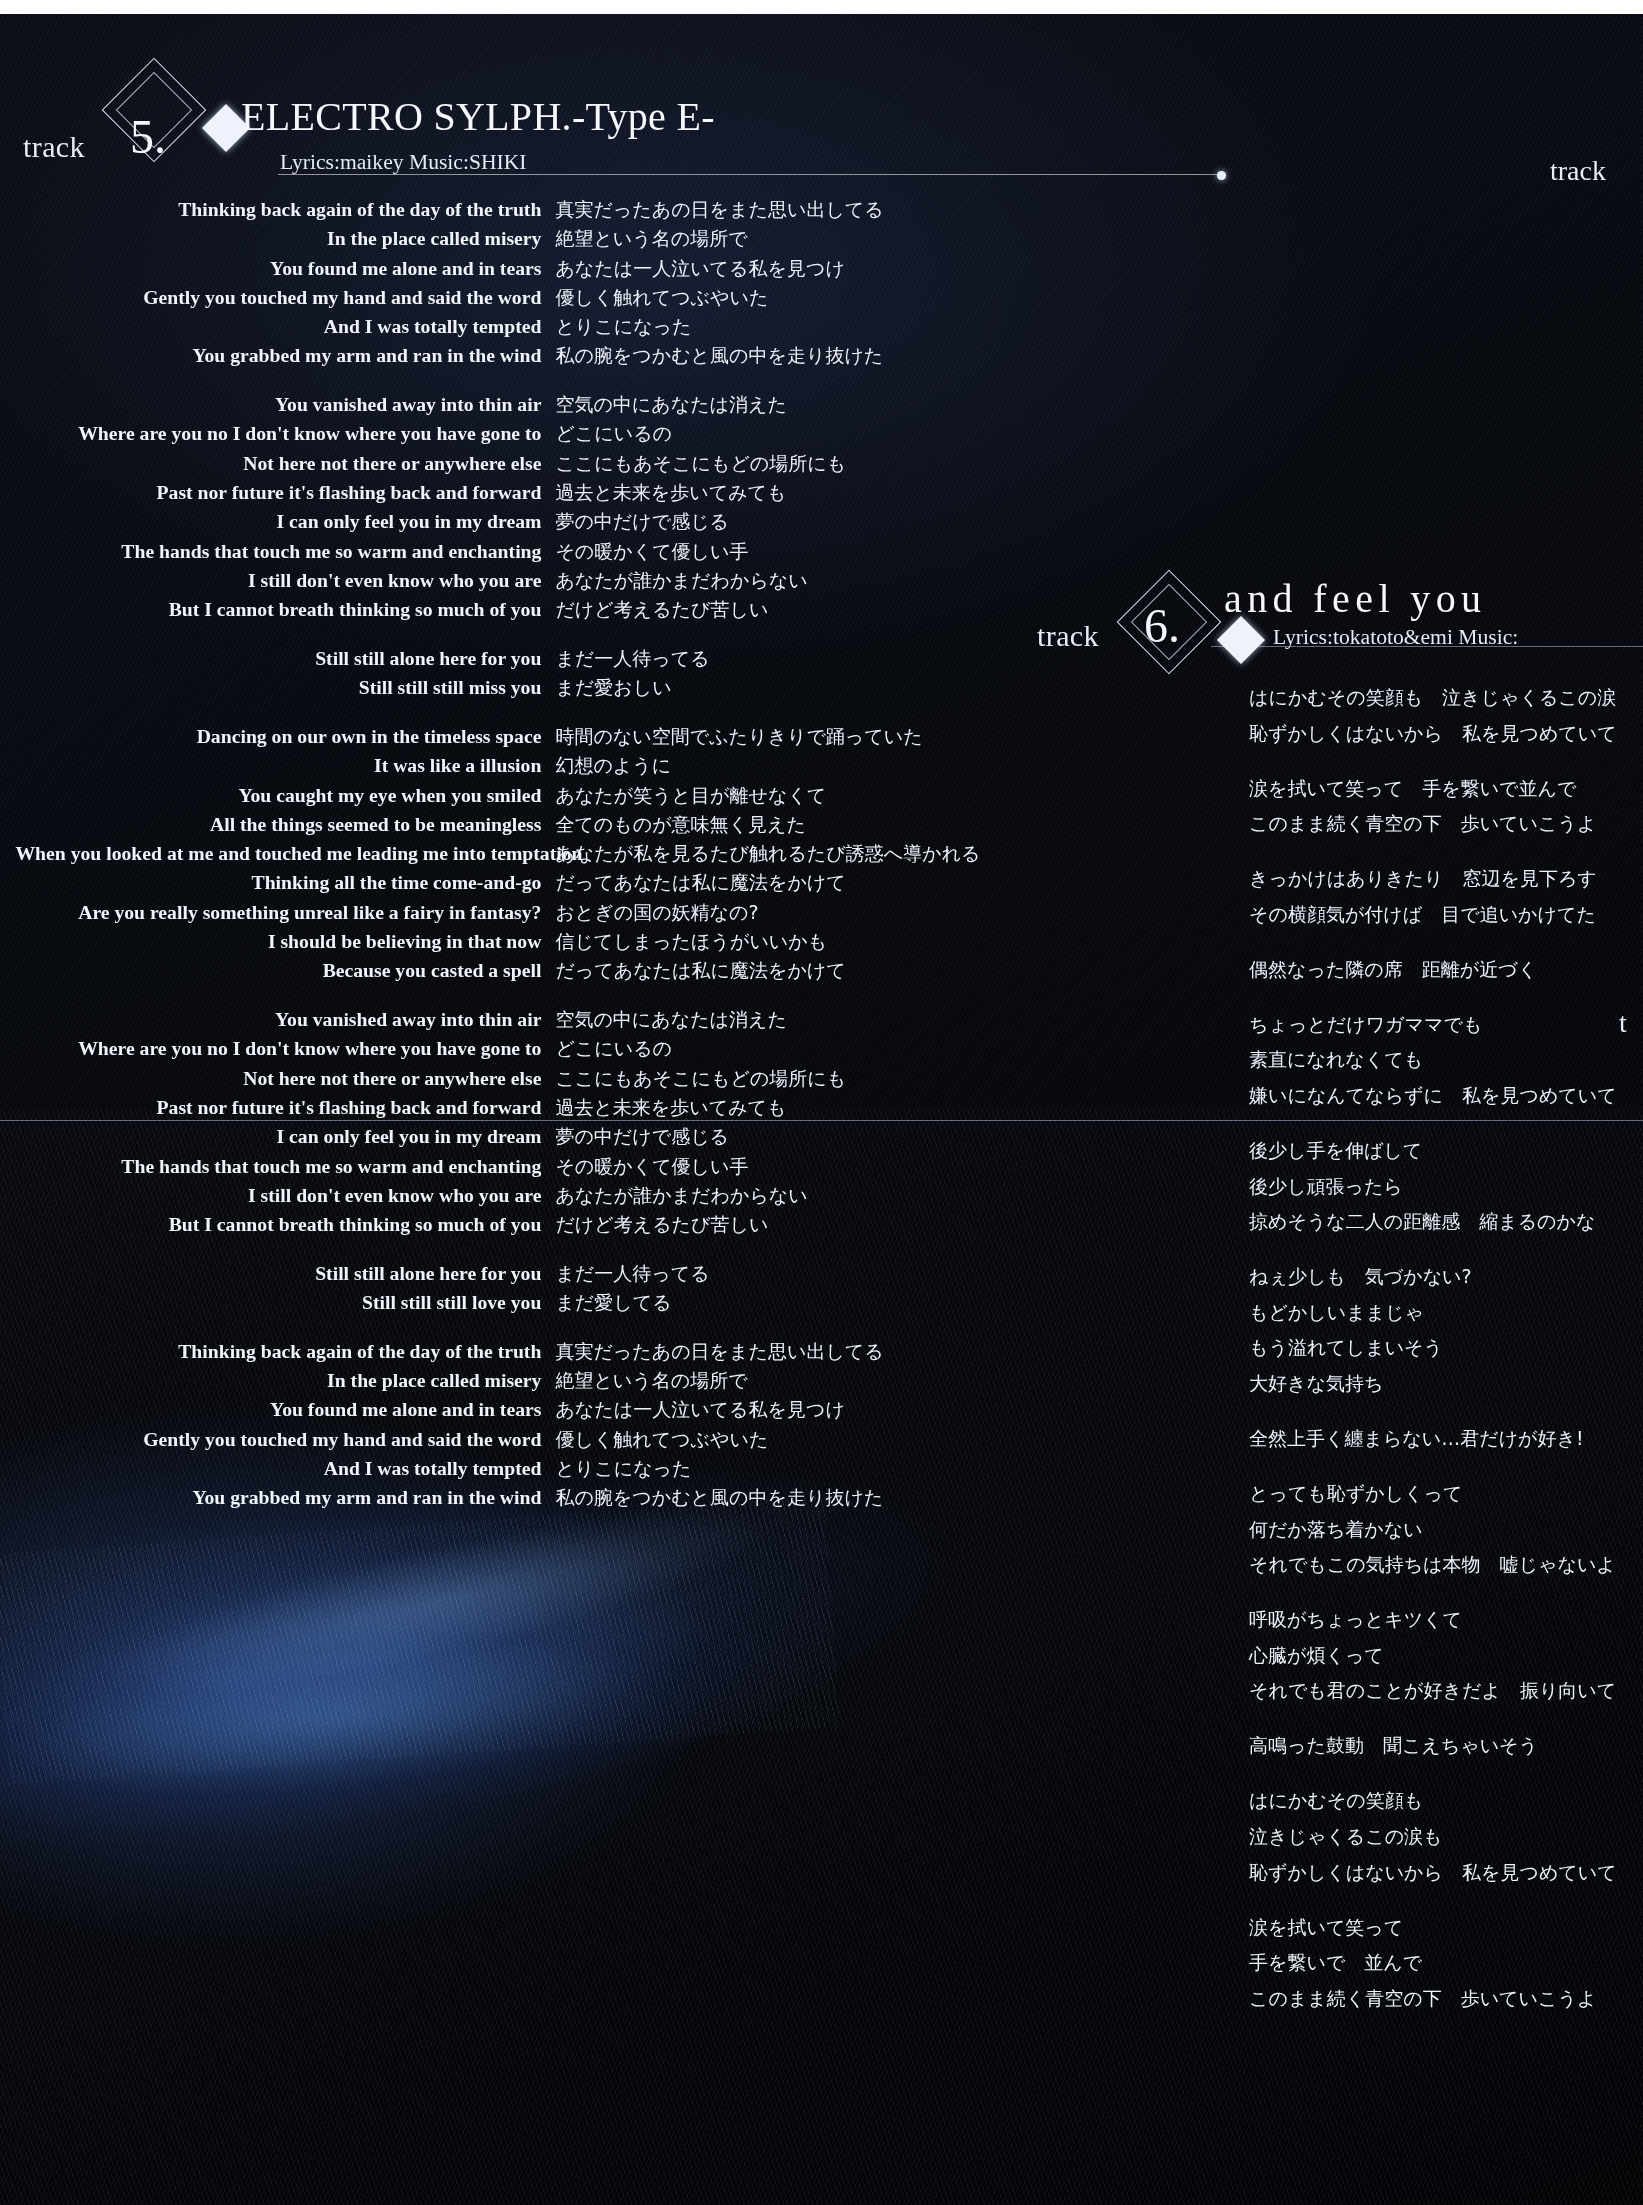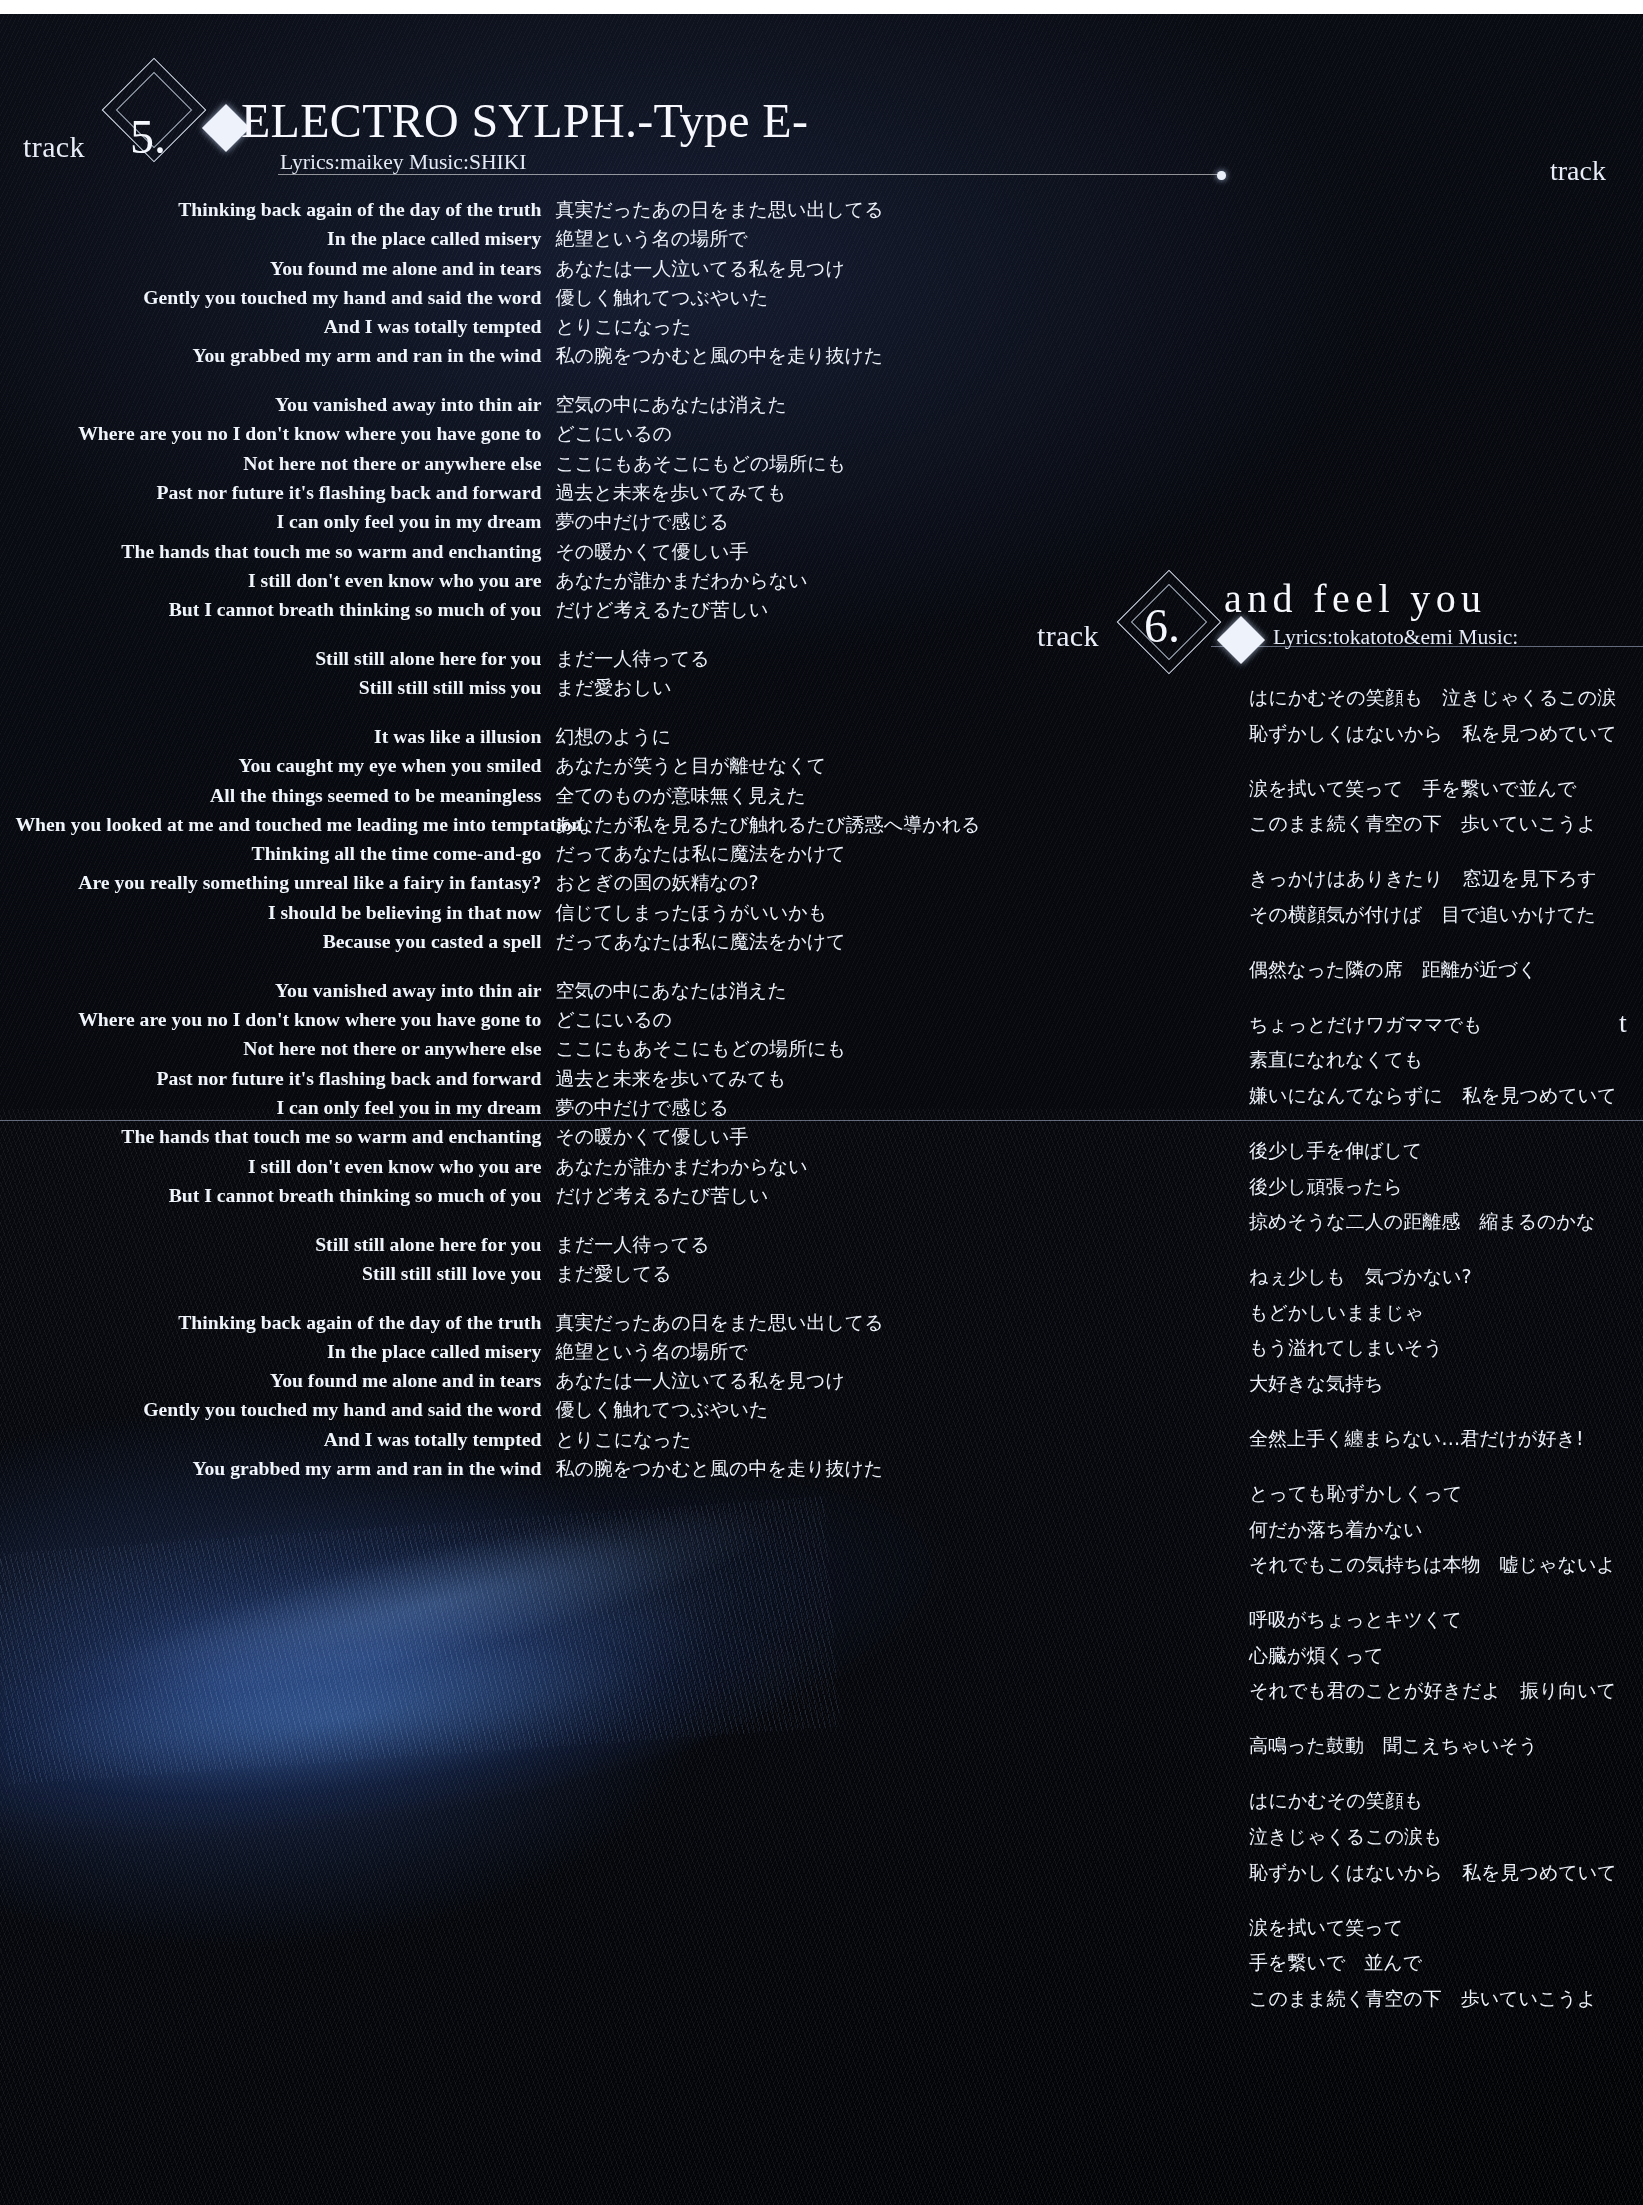--- a/index.html
+++ b/index.html
@@ -115,21 +115,21 @@
     box-shadow: 0 0 7.7px rgba(210,226,255,0.7);
   }
   .track-num {
     position: absolute;
     font-size: 48px;
     font-family: "Liberation Serif", serif;
     color: #f4f7fd;
   }
   .song-title {
     position: absolute;
-    font-size: 48px;
+    font-size: 40px;
     letter-spacing: 0.3px;
     color: #f6f8fd;
     white-space: nowrap;
   }
   .song-title.t6 {
     font-size: 40px;
     letter-spacing: 5.4px;
   }
   .credits {
     position: absolute;
@@ -286,20 +286,24 @@
             <div class="en">Still still alone here for you</div>
             <div class="jp">まだ一人待ってる</div>
           </div>
           <div class="lyr-row">
             <div class="en">Still still still miss you</div>
             <div class="jp">まだ愛おしい</div>
           </div>
         </div>
         <div class="stanza">
           <div class="lyr-row">
+            <div class="en">Dancing on our own in the timeless space</div>
+            <div class="jp">時間のない空間でふたりきりで踊っていた</div>
+          </div>
+          <div class="lyr-row">
             <div class="en">It was like a illusion</div>
             <div class="jp">幻想のように</div>
           </div>
           <div class="lyr-row">
             <div class="en">You caught my eye when you smiled</div>
             <div class="jp">あなたが笑うと目が離せなくて</div>
           </div>
           <div class="lyr-row">
             <div class="en">All the things seemed to be meaningless</div>
             <div class="jp">全てのものが意味無く見えた</div>

